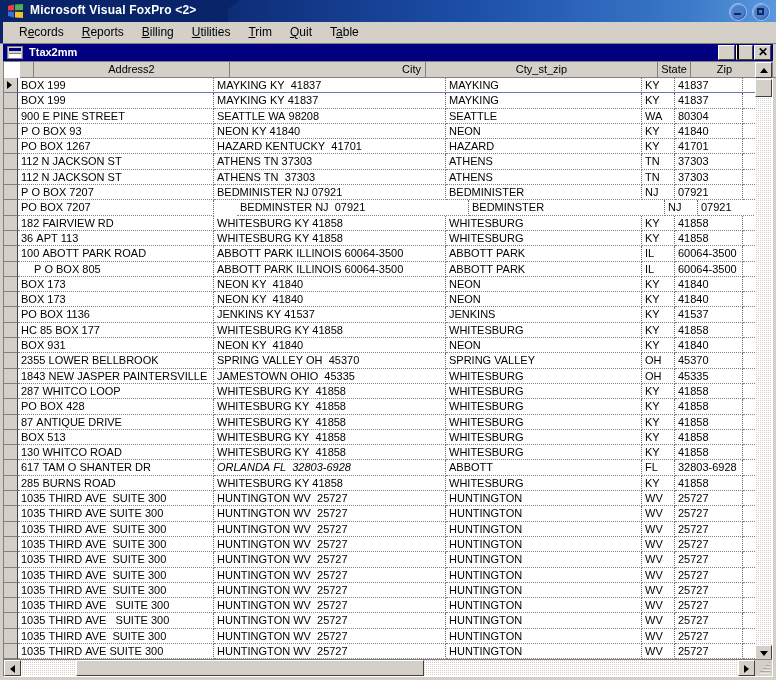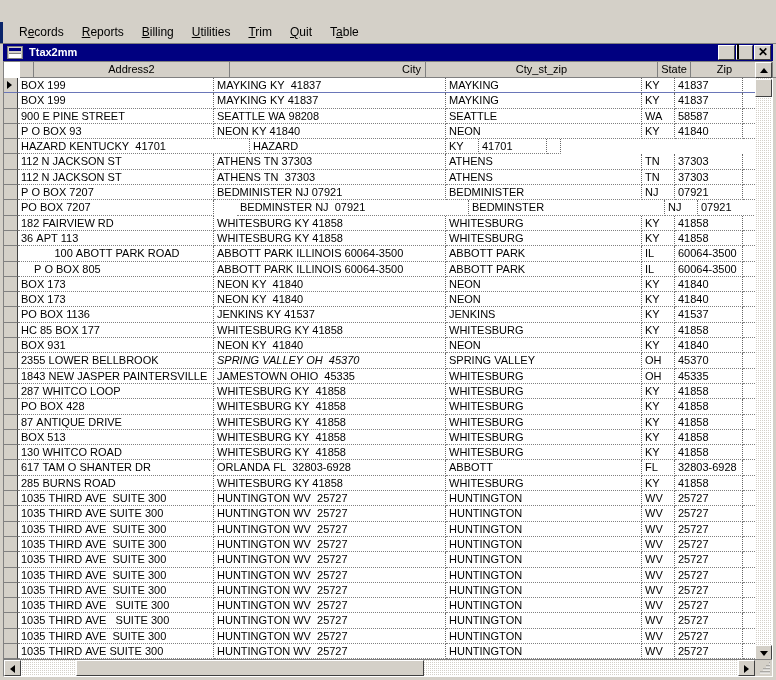--- a/index.html
+++ b/index.html
@@ -378,20 +378,41 @@
     width: 17px; height: 16px;
     background: #d4d0c8;
   }
   .grip svg { display: block; }
 </style>
 </head>
 <body>
 
 <div id="app">
 
+  <div class="app-titlebar">
+    <div class="tab-shape"></div>
+    <div class="tab-slant"></div>
+    <span class="win-logo">
+      <svg width="15" height="14" viewBox="0 0 15 14">
+        <path d="M0,2 L6,0.6 L6,6.3 L0,6.6 Z" fill="#e8403a"></path>
+        <path d="M7,0.4 L15,0 L15,6.1 L7,6.3 Z" fill="#4cb04c"></path>
+        <path d="M0,7.4 L6,7.7 L6,13.4 L0,12 Z" fill="#3a6fd8"></path>
+        <path d="M7,7.7 L15,7.9 L15,14 L7,13.6 Z" fill="#f2c327"></path>
+      </svg>
+    </span>
+    <div class="app-title-text">Microsoft Visual FoxPro &lt;2&gt;</div>
+    <div class="app-btns">
+      <div class="appbtn">
+          <span class="g-min"></span>
+        </div>
+      <div class="appbtn">
+          <span class="g-max"></span>
+        </div>
+    </div>
+  </div>
 
   <div class="menubar">
     <div class="mleft"></div>
     <div class="menu-items" id="menu-items">
         <div class="menu-item">R<u>e</u>cords</div>
         <div class="menu-item"><u>R</u>eports</div>
         <div class="menu-item"><u>B</u>illing</div>
         <div class="menu-item"><u>U</u>tilities</div>
         <div class="menu-item"><u>T</u>rim</div>
         <div class="menu-item"><u>Q</u>uit</div>
@@ -448,34 +469,35 @@
             <div class="cell" style="width: 33px; flex: 0 0 33px;">KY</div>
             <div class="cell" style="width: 68px; flex: 0 0 68px;">41837</div>
             <div class="cell" style="width: 14px; flex: 0 0 14px;"></div>
           </div>
           <div class="row">
             <div class="cell rsel" style="width: 14px; flex: 0 0 14px;"></div>
             <div class="cell" style="width: 196px; flex: 0 0 196px;">900&nbsp;E&nbsp;PINE&nbsp;STREET</div>
             <div class="cell" style="width: 232px; flex: 0 0 232px;">SEATTLE&nbsp;WA&nbsp;98208</div>
             <div class="cell" style="width: 196px; flex: 0 0 196px;">SEATTLE</div>
             <div class="cell" style="width: 33px; flex: 0 0 33px;">WA</div>
-            <div class="cell" style="width: 68px; flex: 0 0 68px;">58587</div>
+            <div class="cell" style="width: 68px; flex: 0 0 68px;">80304</div>
             <div class="cell" style="width: 14px; flex: 0 0 14px;"></div>
           </div>
           <div class="row">
             <div class="cell rsel" style="width: 14px; flex: 0 0 14px;"></div>
             <div class="cell" style="width: 196px; flex: 0 0 196px;">P&nbsp;O&nbsp;BOX&nbsp;93</div>
             <div class="cell" style="width: 232px; flex: 0 0 232px;">NEON&nbsp;KY&nbsp;41840</div>
             <div class="cell" style="width: 196px; flex: 0 0 196px;">NEON</div>
             <div class="cell" style="width: 33px; flex: 0 0 33px;">KY</div>
             <div class="cell" style="width: 68px; flex: 0 0 68px;">41840</div>
             <div class="cell" style="width: 14px; flex: 0 0 14px;"></div>
           </div>
           <div class="row">
             <div class="cell rsel" style="width: 14px; flex: 0 0 14px;"></div>
+            <div class="cell" style="width: 196px; flex: 0 0 196px;">PO&nbsp;BOX&nbsp;1267</div>
             <div class="cell" style="width: 232px; flex: 0 0 232px;">HAZARD&nbsp;KENTUCKY&nbsp;&nbsp;41701</div>
             <div class="cell" style="width: 196px; flex: 0 0 196px;">HAZARD</div>
             <div class="cell" style="width: 33px; flex: 0 0 33px;">KY</div>
             <div class="cell" style="width: 68px; flex: 0 0 68px;">41701</div>
             <div class="cell" style="width: 14px; flex: 0 0 14px;"></div>
           </div>
           <div class="row">
             <div class="cell rsel" style="width: 14px; flex: 0 0 14px;"></div>
             <div class="cell" style="width: 196px; flex: 0 0 196px;">112&nbsp;N&nbsp;JACKSON&nbsp;ST</div>
             <div class="cell" style="width: 232px; flex: 0 0 232px;">ATHENS&nbsp;TN&nbsp;37303</div>
@@ -524,21 +546,21 @@
             <div class="cell rsel" style="width: 14px; flex: 0 0 14px;"></div>
             <div class="cell" style="width: 196px; flex: 0 0 196px;">36&nbsp;APT&nbsp;113</div>
             <div class="cell" style="width: 232px; flex: 0 0 232px;">WHITESBURG&nbsp;KY&nbsp;41858</div>
             <div class="cell" style="width: 196px; flex: 0 0 196px;">WHITESBURG</div>
             <div class="cell" style="width: 33px; flex: 0 0 33px;">KY</div>
             <div class="cell" style="width: 68px; flex: 0 0 68px;">41858</div>
             <div class="cell" style="width: 14px; flex: 0 0 14px;"></div>
           </div>
           <div class="row">
             <div class="cell rsel" style="width: 14px; flex: 0 0 14px;"></div>
-            <div class="cell" style="width: 196px; flex: 0 0 196px; text-align: center;">100&nbsp;ABOTT&nbsp;PARK&nbsp;ROAD</div>
+            <div class="cell" style="width: 196px; flex: 0 0 196px;">100&nbsp;ABOTT&nbsp;PARK&nbsp;ROAD</div>
             <div class="cell" style="width: 232px; flex: 0 0 232px;">ABBOTT&nbsp;PARK&nbsp;ILLINOIS&nbsp;60064-3500</div>
             <div class="cell" style="width: 196px; flex: 0 0 196px;">ABBOTT&nbsp;PARK</div>
             <div class="cell" style="width: 33px; flex: 0 0 33px;">IL</div>
             <div class="cell" style="width: 68px; flex: 0 0 68px;">60064-3500</div>
             <div class="cell" style="width: 14px; flex: 0 0 14px;"></div>
           </div>
           <div class="row">
             <div class="cell rsel" style="width: 14px; flex: 0 0 14px;"></div>
             <div class="cell" style="width: 196px; flex: 0 0 196px; padding-left: 16px;">P&nbsp;O&nbsp;BOX&nbsp;805</div>
             <div class="cell" style="width: 232px; flex: 0 0 232px;">ABBOTT&nbsp;PARK&nbsp;ILLINOIS&nbsp;60064-3500</div>
@@ -588,21 +610,21 @@
             <div class="cell" style="width: 196px; flex: 0 0 196px;">BOX&nbsp;931</div>
             <div class="cell" style="width: 232px; flex: 0 0 232px;">NEON&nbsp;KY&nbsp;&nbsp;41840</div>
             <div class="cell" style="width: 196px; flex: 0 0 196px;">NEON</div>
             <div class="cell" style="width: 33px; flex: 0 0 33px;">KY</div>
             <div class="cell" style="width: 68px; flex: 0 0 68px;">41840</div>
             <div class="cell" style="width: 14px; flex: 0 0 14px;"></div>
           </div>
           <div class="row">
             <div class="cell rsel" style="width: 14px; flex: 0 0 14px;"></div>
             <div class="cell" style="width: 196px; flex: 0 0 196px;">2355&nbsp;LOWER&nbsp;BELLBROOK</div>
-            <div class="cell" style="width: 232px; flex: 0 0 232px; font-style: italic;">SPRING&nbsp;VALLEY&nbsp;OH&nbsp;&nbsp;45370</div>
+            <div class="cell" style="width: 232px; flex: 0 0 232px;">SPRING&nbsp;VALLEY&nbsp;OH&nbsp;&nbsp;45370</div>
             <div class="cell" style="width: 196px; flex: 0 0 196px;">SPRING&nbsp;VALLEY</div>
             <div class="cell" style="width: 33px; flex: 0 0 33px;">OH</div>
             <div class="cell" style="width: 68px; flex: 0 0 68px;">45370</div>
             <div class="cell" style="width: 14px; flex: 0 0 14px;"></div>
           </div>
           <div class="row">
             <div class="cell rsel" style="width: 14px; flex: 0 0 14px;"></div>
             <div class="cell" style="width: 196px; flex: 0 0 196px;">1843&nbsp;NEW&nbsp;JASPER&nbsp;PAINTERSVILLE</div>
             <div class="cell" style="width: 232px; flex: 0 0 232px;">JAMESTOWN&nbsp;OHIO&nbsp;&nbsp;45335</div>
             <div class="cell" style="width: 196px; flex: 0 0 196px;">WHITESBURG</div>
@@ -651,21 +673,21 @@
             <div class="cell" style="width: 196px; flex: 0 0 196px;">130&nbsp;WHITCO&nbsp;ROAD</div>
             <div class="cell" style="width: 232px; flex: 0 0 232px;">WHITESBURG&nbsp;KY&nbsp;&nbsp;41858</div>
             <div class="cell" style="width: 196px; flex: 0 0 196px;">WHITESBURG</div>
             <div class="cell" style="width: 33px; flex: 0 0 33px;">KY</div>
             <div class="cell" style="width: 68px; flex: 0 0 68px;">41858</div>
             <div class="cell" style="width: 14px; flex: 0 0 14px;"></div>
           </div>
           <div class="row">
             <div class="cell rsel" style="width: 14px; flex: 0 0 14px;"></div>
             <div class="cell" style="width: 196px; flex: 0 0 196px;">617&nbsp;TAM&nbsp;O&nbsp;SHANTER&nbsp;DR</div>
-            <div class="cell" style="width: 232px; flex: 0 0 232px;">ORLANDA&nbsp;FL&nbsp;&nbsp;32803-6928</div>
+            <div class="cell" style="width: 232px; flex: 0 0 232px; font-style: italic;">ORLANDA&nbsp;FL&nbsp;&nbsp;32803-6928</div>
             <div class="cell" style="width: 196px; flex: 0 0 196px;">ABBOTT</div>
             <div class="cell" style="width: 33px; flex: 0 0 33px;">FL</div>
             <div class="cell" style="width: 68px; flex: 0 0 68px;">32803-6928</div>
             <div class="cell" style="width: 14px; flex: 0 0 14px;"></div>
           </div>
           <div class="row">
             <div class="cell rsel" style="width: 14px; flex: 0 0 14px;"></div>
             <div class="cell" style="width: 196px; flex: 0 0 196px;">285&nbsp;BURNS&nbsp;ROAD</div>
             <div class="cell" style="width: 232px; flex: 0 0 232px;">WHITESBURG&nbsp;KY&nbsp;41858</div>
             <div class="cell" style="width: 196px; flex: 0 0 196px;">WHITESBURG</div>

